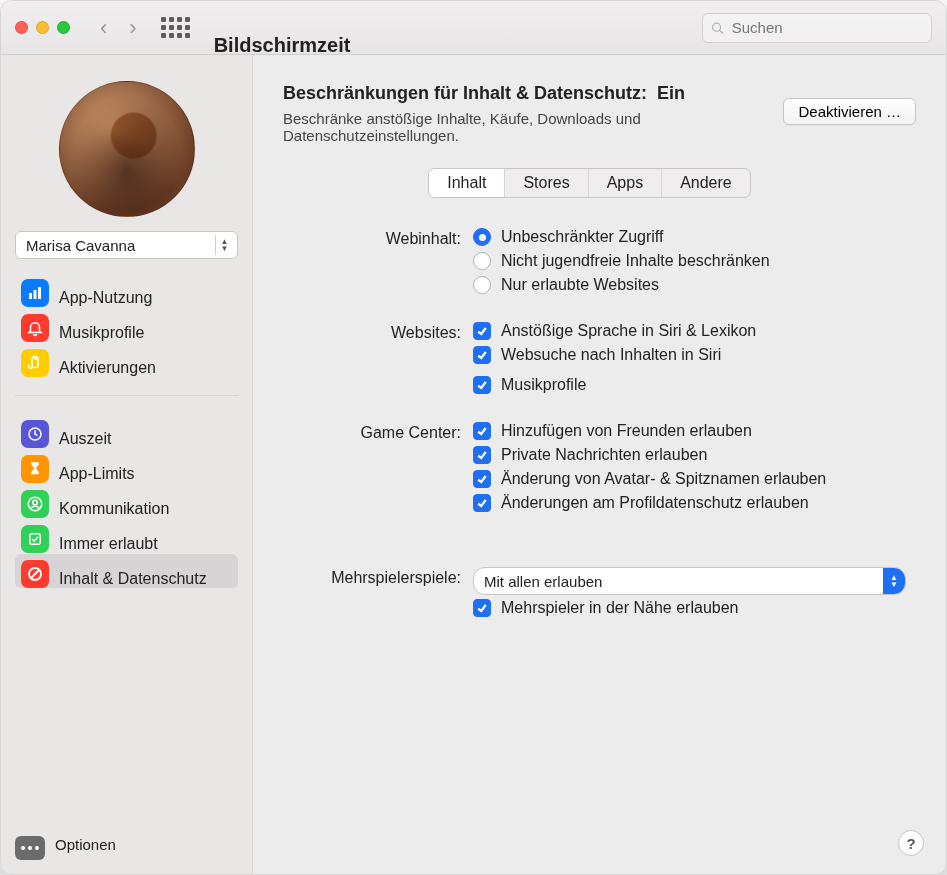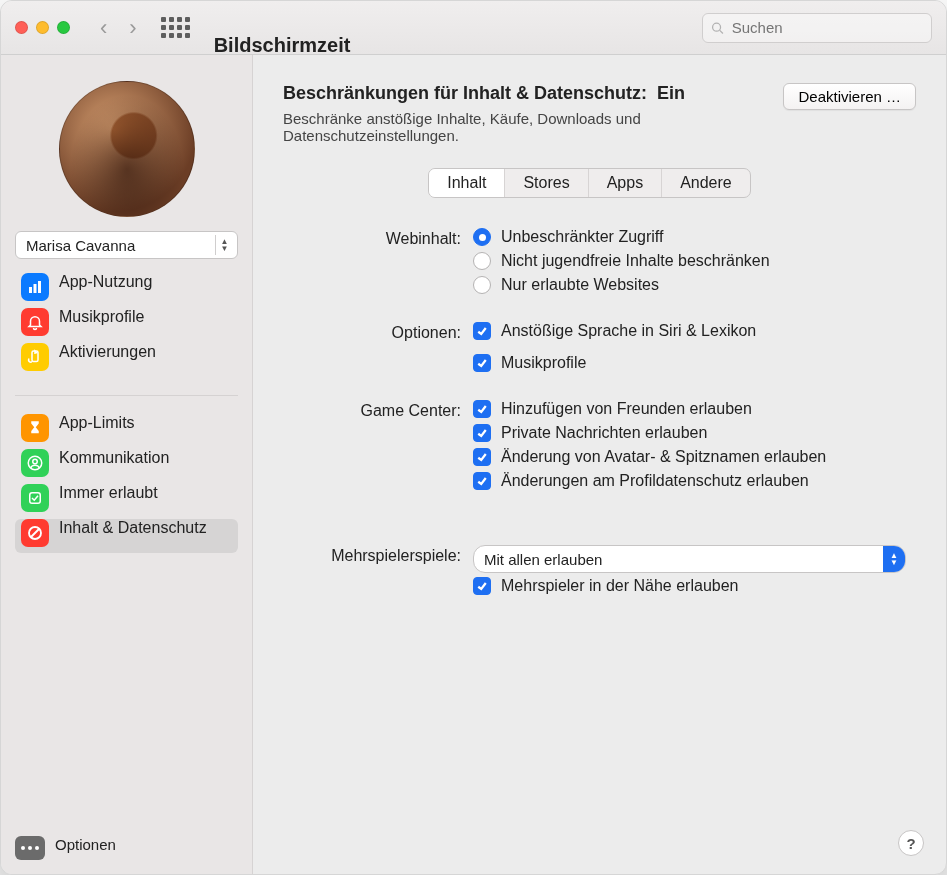--- a/index.html
+++ b/index.html
@@ -98,21 +98,21 @@
   }
   .stepper{
     width:18px;height:20px;border-left:1px solid #d0cece;
     display:flex;flex-direction:column;justify-content:center;align-items:center;
     gap:0;
   }
   .stepper span{font-size:8px;line-height:7px;color:#555;}
   .side-group{display:flex;flex-direction:column; gap:1px;}
   .side-sep{height:1px;background:#d5d2d2; margin:4px 0;}
   .side-item{
-    display:flex;align-items:flex-start;gap:10px;
+    display:flex;align-items:flex-end;gap:10px;
     height:34px; padding:0 6px;border-radius:6px;
     font-size:16px;
   }
   .side-item.selected{background:var(--selected-bg);}
   .side-icon{width:28px;height:28px;border-radius:7px; display:flex;align-items:center;justify-content:center; color:#fff;}
   .side-icon svg{width:18px;height:18px;}
   .side-spacer{flex:1;}
   .options-row{display:flex;align-items:flex-start;gap:10px;}
   .options-icon{width:30px;height:24px;border-radius:6px;background:#6b6b6b;display:flex;align-items:center;justify-content:center;gap:3px;}
   .options-icon i{width:4px;height:4px;background:#fff;border-radius:50%;}
@@ -121,20 +121,21 @@
   .header-row{display:flex; align-items:flex-start; gap:14px; padding-left:20px;}
   .header-text{flex:1;}
   .header-title{font-size:18px;font-weight:600;}
   .header-sub{font-size:15px;color:#444;margin-top:6px;}
   .btn{
     background:linear-gradient(#fff,#f4f2f2);
     border:1px solid #c7c5c5;border-radius:6px;
     padding:4px 14px;font-size:15px;
     box-shadow:0 1px 1px rgba(0,0,0,.05);
     white-space:nowrap;
+    margin-top:15px;
   }
   .seg{
     display:flex; margin:24px auto 0 auto; width:fit-content;
     border:1px solid #c7c5c5;border-radius:7px;overflow:hidden;
     background:#efeded;
   }
   .seg-item{padding:5px 18px;font-size:16px;border-right:1px solid #d7d4d4;}
   .seg-item:last-child{border-right:none;}
   .seg-item.active{background:#fff;}
   
@@ -258,20 +259,29 @@
                 <path d="M4 14c-2 4 2 6 4 4"></path>
                 <path d="M12 8V4l3 3"></path>
               </svg>
             </span>
             <span>Aktivierungen</span>
           </div>
         </div>
       <div class="side-sep"></div>
       <div class="side-group" id="sg2">
           <div class="side-item">
+            <span class="side-icon" style="background:#5856d6">
+              <svg viewBox="0 0 24 24" fill="none" stroke="#fff" stroke-width="2">
+                <circle cx="12" cy="12" r="8"></circle>
+                <path d="M12 7v5l3 2"></path>
+              </svg>
+            </span>
+            <span>Auszeit</span>
+          </div>
+          <div class="side-item">
             <span class="side-icon" style="background:#ff9500">
               <svg viewBox="0 0 24 24" fill="#fff">
                 <path d="M7 3h10v3l-4 5 4 5v3H7v-3l4-5-4-5z"></path>
               </svg>
             </span>
             <span>App-Limits</span>
           </div>
           <div class="side-item">
             <span class="side-icon" style="background:#30d158">
               <svg viewBox="0 0 24 24" fill="none" stroke="#fff" stroke-width="2">
@@ -346,29 +356,37 @@
               </label>
               <label class="opt">
                 <span class="radio"></span>
                 <span>Nur erlaubte Websites</span>
               </label>
             </div>
         </div>
         <div class="gap"></div>
 
         <div class="row">
-          <div class="field-label">Optionen:</div>
+          <div class="field-label">Websites:</div>
           <div class="field-body" id="allow-opts">
               <label class="opt">
                 <span class="check">
                   <svg viewBox="0 0 16 16">
                     <polyline points="3,9 7,12 13,4"></polyline>
                   </svg>
                 </span>
                 <span>Anstößige Sprache in Siri &amp; Lexikon</span>
+              </label>
+              <label class="opt">
+                <span class="check">
+                  <svg viewBox="0 0 16 16">
+                    <polyline points="3,9 7,12 13,4"></polyline>
+                  </svg>
+                </span>
+                <span>Websuche nach Inhalten in Siri</span>
               </label>
             </div>
         </div>
         <div class="row">
           <div class="field-label"></div>
           <div class="field-body" id="allow-opts2">
               <label class="opt">
                 <span class="check">
                   <svg viewBox="0 0 16 16">
                     <polyline points="3,9 7,12 13,4"></polyline>

